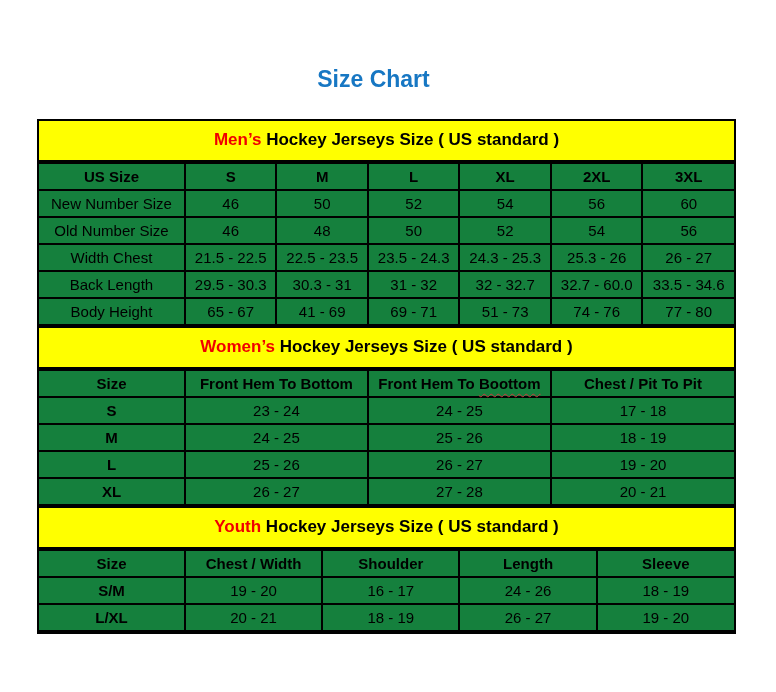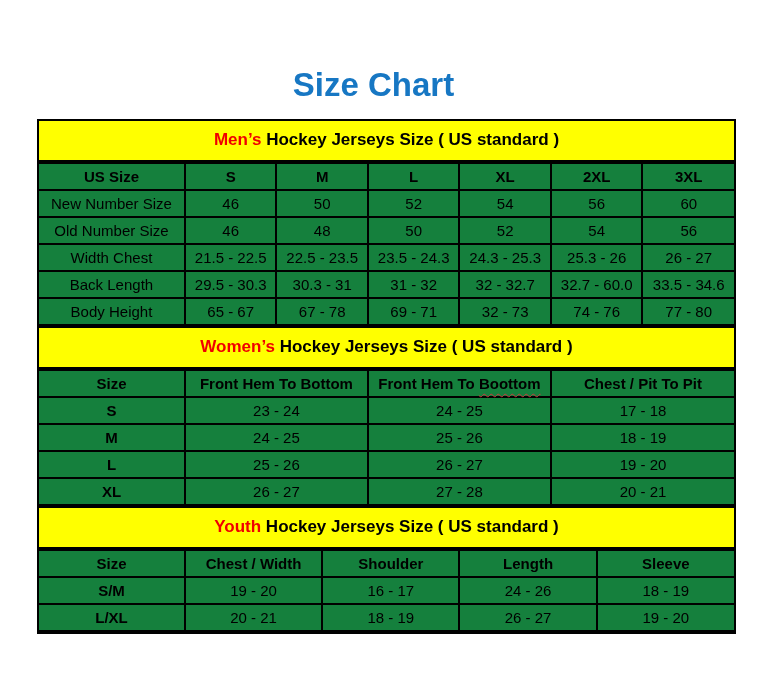--- a/index.html
+++ b/index.html
@@ -13,21 +13,21 @@
   body{
     width:776px;height:692px;
     position:relative;
     font-family:"Liberation Sans","DejaVu Sans",sans-serif;
     color:#111;
     overflow:hidden;
   }
   .page-title{
     position:absolute;top:66px;left:0;width:747px;
     text-align:center;
-    font-size:33px;font-weight:bold;
+    font-size:23px;font-weight:bold;
     color:var(--accent-blue);
     letter-spacing:0px;
   }
   .chart{
     position:absolute;left:37px;top:119px;width:699px;
     border:2px solid var(--line);
     background:#15803d;
   }
   .band{
     background:var(--band-yellow);
@@ -132,23 +132,23 @@
           <td>29.5 - 30.3</td>
           <td>30.3 - 31</td>
           <td>31 - 32</td>
           <td>32 - 32.7</td>
           <td>32.7 - 60.0</td>
           <td>33.5 - 34.6</td>
         </tr>
         <tr>
           <td>Body Height</td>
           <td>65 - 67</td>
-          <td>67 - 78</td>
+          <td>41 - 69</td>
           <td>69 - 71</td>
-          <td>32 - 73</td>
+          <td>51 - 73</td>
           <td>74 - 76</td>
           <td>77 - 80</td>
         </tr>
       </tbody>
     </table>
   </div>
 
   <div class="section">
     <div class="band"><span class="accent">Women’s</span><span> Hockey Jerseys Size ( US standard )</span></div>
     <table>

